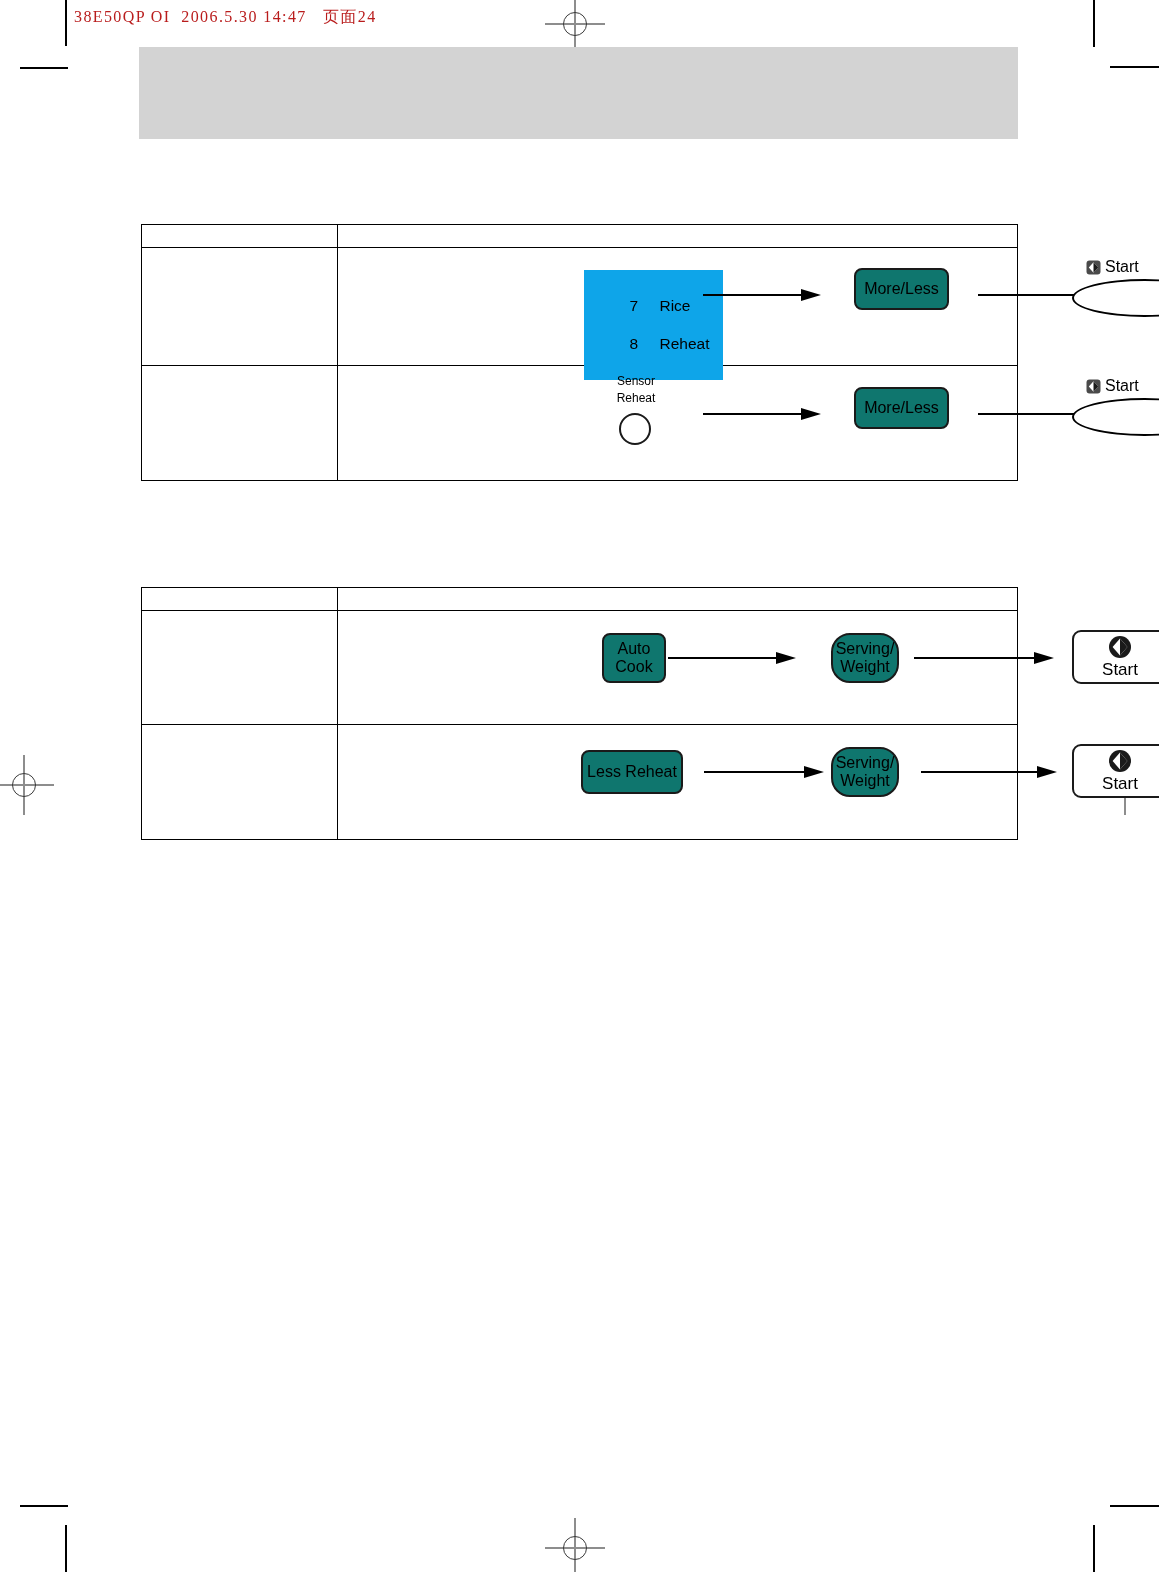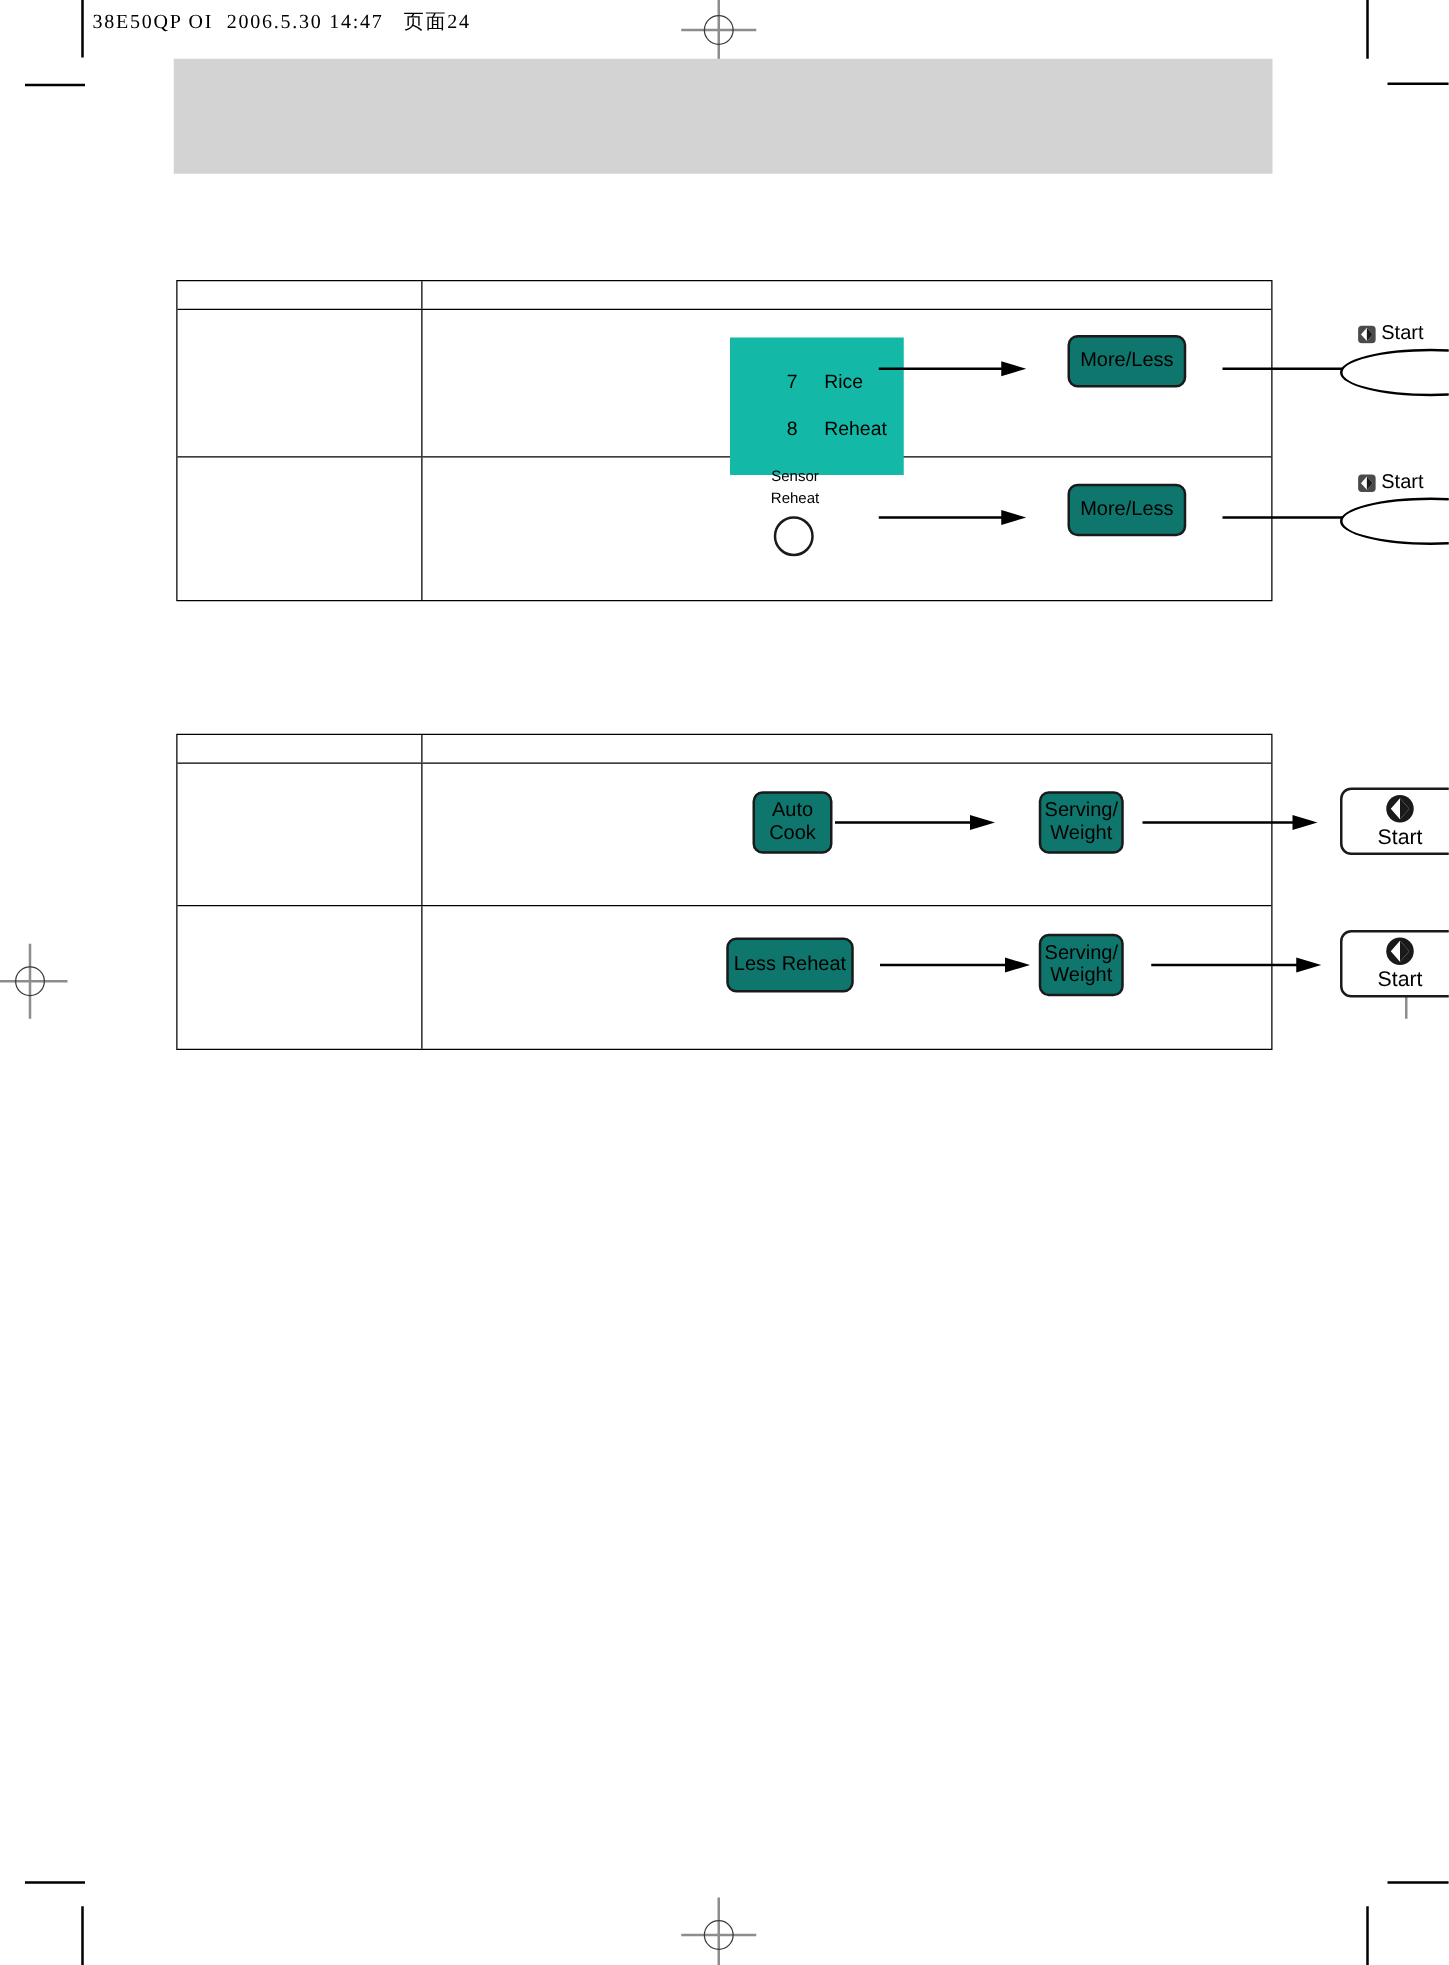--- a/index.html
+++ b/index.html
@@ -15,21 +15,21 @@
     overflow: hidden;
   }
 
   
   .print-header {
     position: absolute;
     left: 74px; top: 7px;
     font-family: "Liberation Serif", serif;
     font-size: 16px;
     letter-spacing: 1.4px;
-    color: #000000;
+    color: #b91c1c;
     white-space: pre;
   }
 
   
   .crop {
     position: absolute;
     background: #000;
   }
   .crop.v { width: 2px; }
   .crop.h { height: 2px; }
@@ -85,21 +85,21 @@
 
   #table1 { top: 224px; }
   #table2 { top: 587px; }
 
   .hdr-row { height: 23px; }
   .seq-row { height: 114px; }
   .seq-row-1 { height: 118px; }
 
   .grey-chip {
     position: absolute;
-    background: #14b8a6;
+    background: #0ea5e9;
     padding: 7px 14px 8px 11px;
     font-size: 15.5px;
     line-height: 19px;
     white-space: pre;
   }
   .grey-chip .num { display: inline-block; width: 30px; }
 
   .btn {
     position: absolute;
     border: 2px solid #1a1a1a;
@@ -108,21 +108,21 @@
     display: flex;
     flex-direction: column;
     align-items: center;
     justify-content: center;
     font-size: 16px;
     line-height: 18.5px;
     text-align: center;
     white-space: pre;
     padding: 0 8px;
   }
-  .btn.tight { padding: 0 3px; border-radius: 8px; }
+  .btn.tight { padding: 0 3px; border-radius: 19px; }
 
   .arrow {
     position: absolute;
     height: 12px;
   }
   .arrow .shaft {
     position: absolute;
     left: 0; top: 5px;
     height: 1.6px;
     background: #000;

